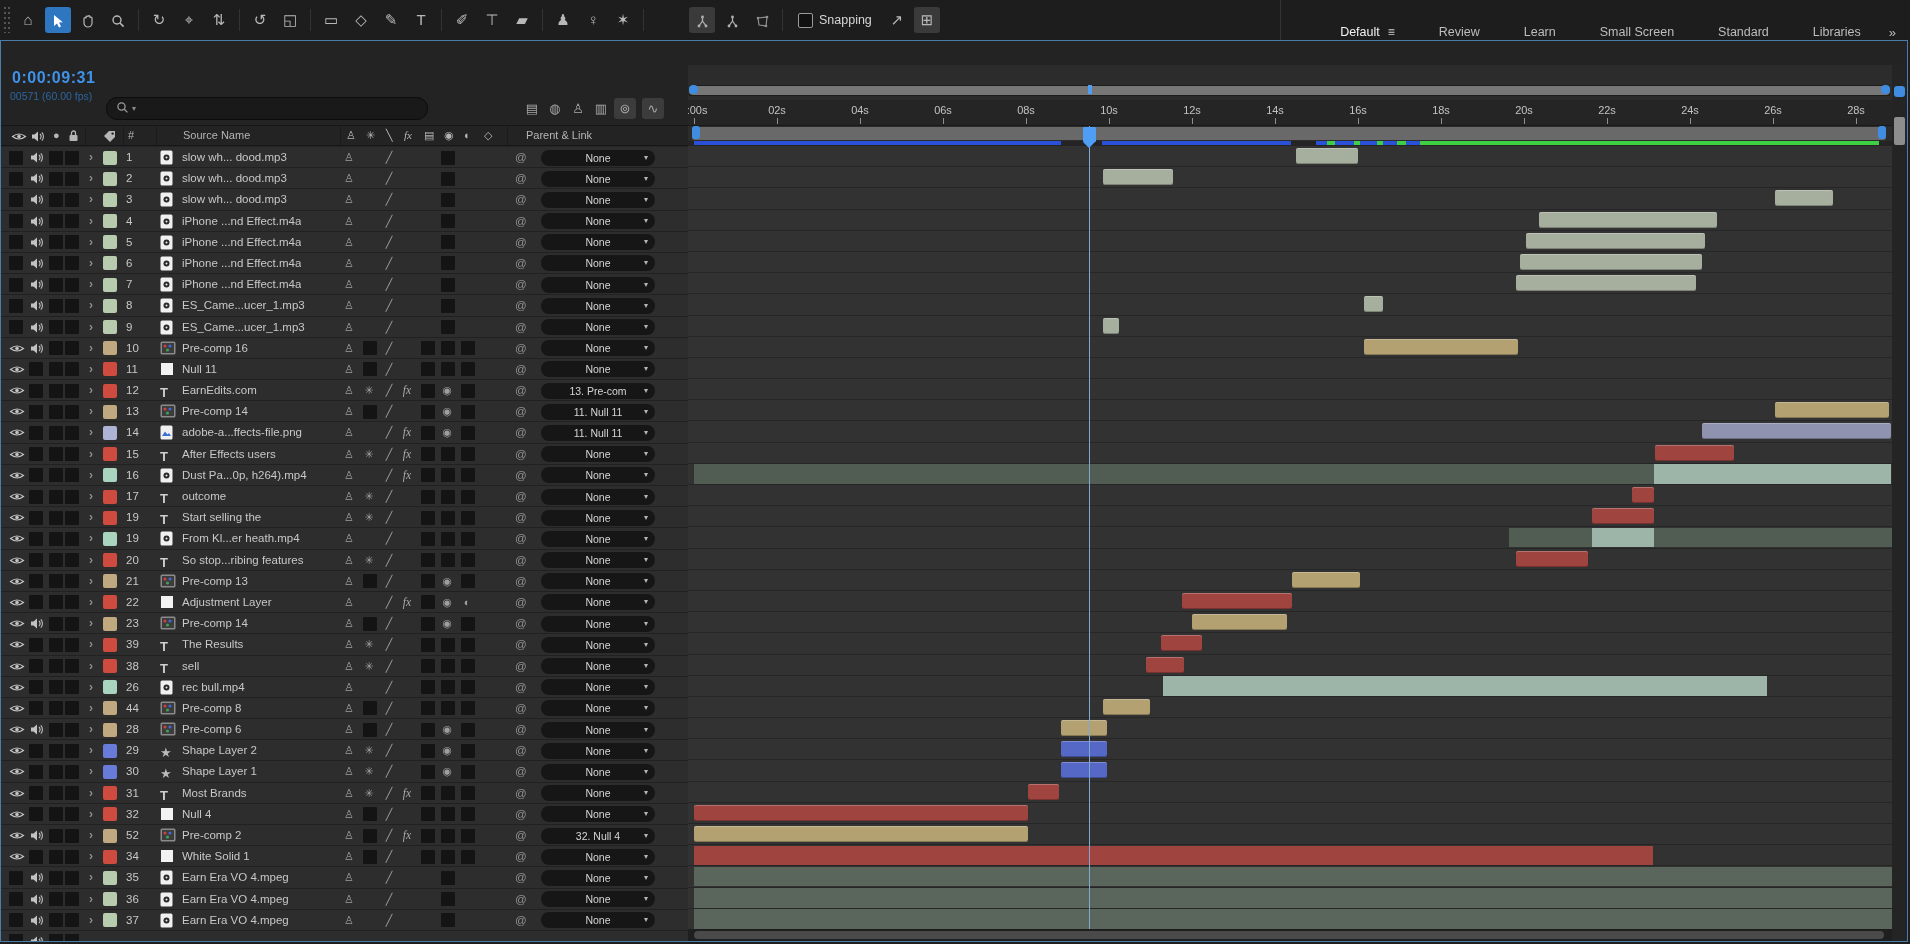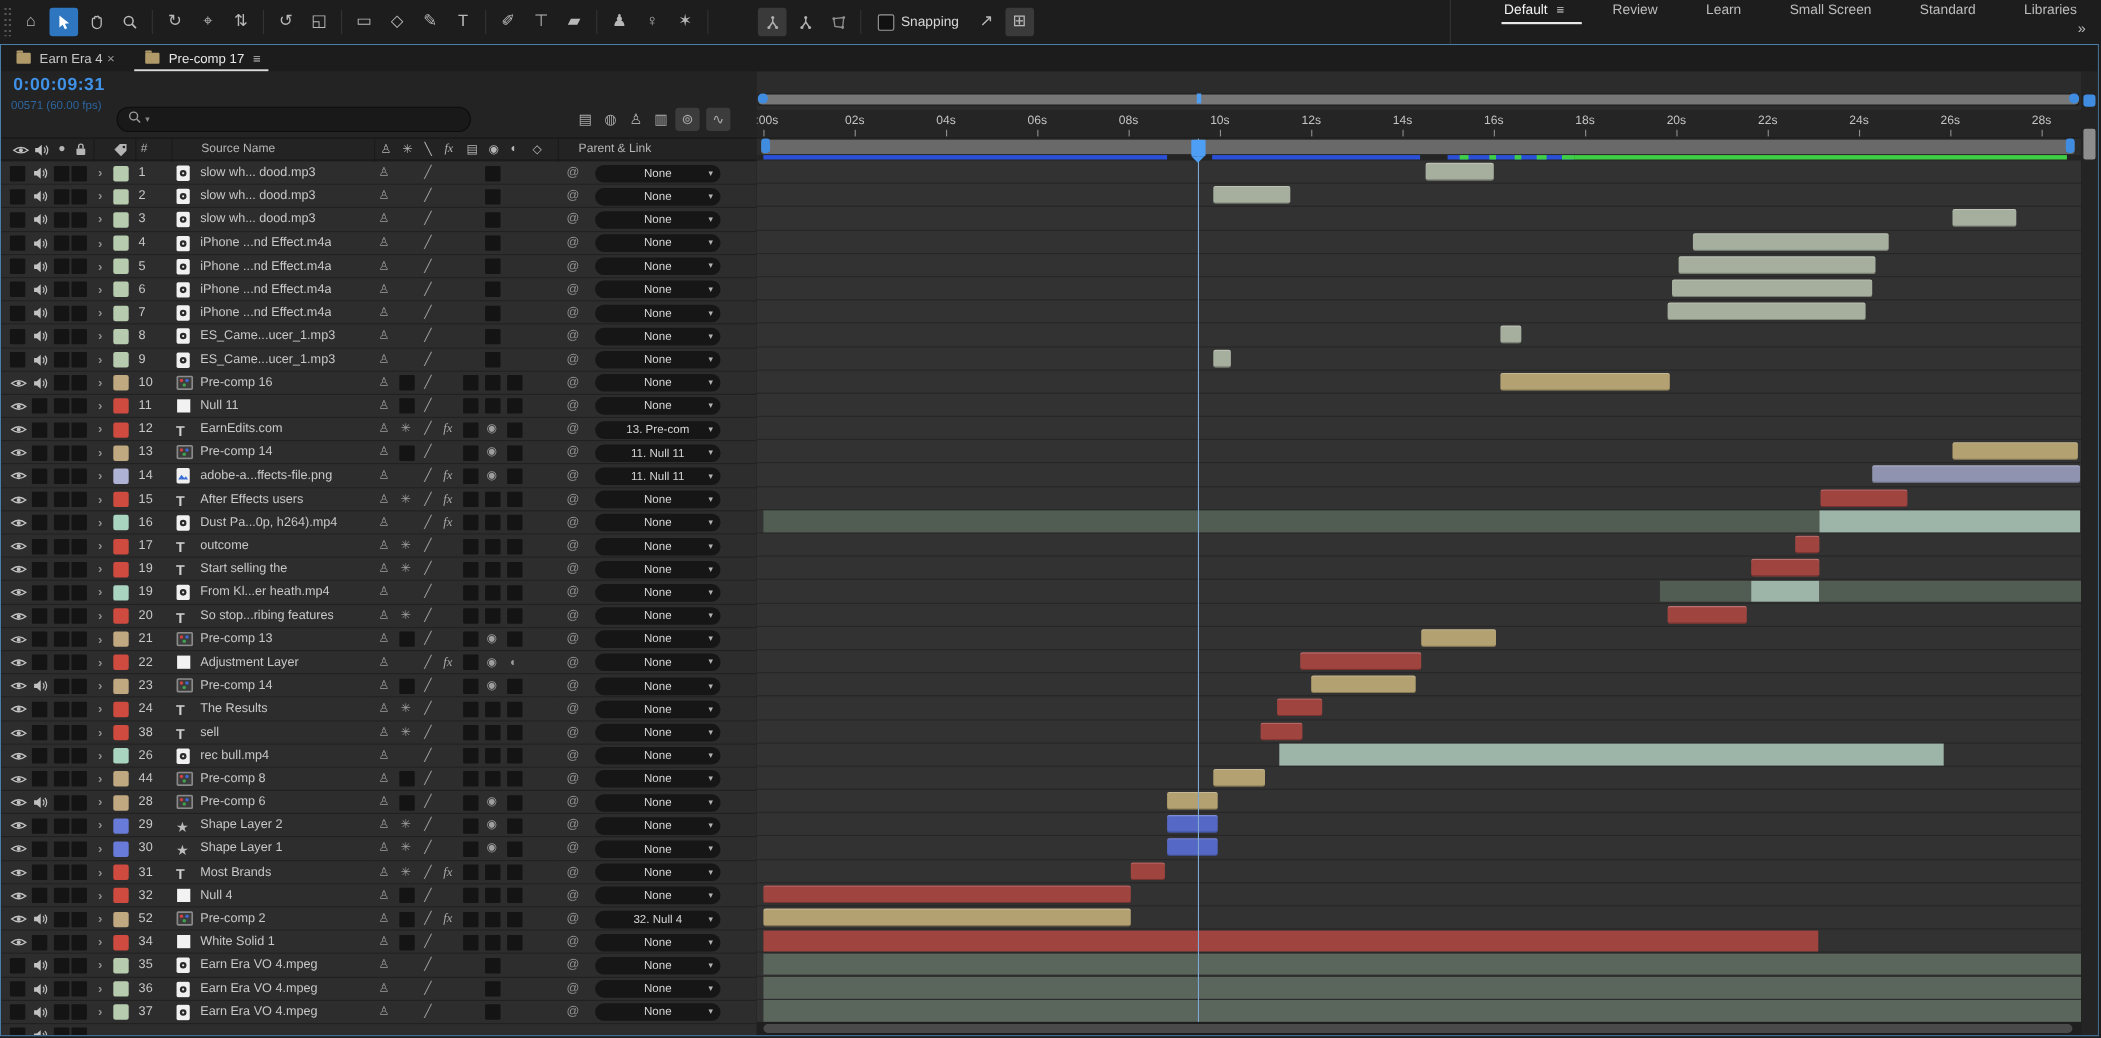--- a/index.html
+++ b/index.html
@@ -8,21 +8,21 @@
   
   .toolbar{position:absolute;left:0;top:0;width:1910px;height:40px;background:#1d1d1d;display:flex;align-items:center;}
   .grip{width:10px;height:26px;margin-left:3px;background:repeating-linear-gradient(#555 0 2px,transparent 2px 5px),repeating-linear-gradient(#555 0 2px,transparent 2px 5px);background-size:2px 100%,2px 100%;background-position:1px 0,5px 0;background-repeat:repeat-y;}
   .tool{width:26px;height:26px;margin:0 2px;color:#b8b8b8;font-size:15px;line-height:26px;text-align:center;border-radius:3px;position:relative;flex:0 0 auto;}
   .tool.active{background:#2f76c0;color:#fff;}
   .tool.boxed{background:#3a3a3a;}
   .tool svg{vertical-align:middle;}
   .tsep{width:1px;height:22px;background:#333;margin:0 5px;flex:0 0 auto;}
   .snapbox{width:13px;height:13px;border:1px solid #9a9a9a;border-radius:2px;background:#111;margin:0 6px 0 10px;flex:0 0 auto;}
   .snaplabel{color:#d6d6d6;font-size:12.5px;margin-right:10px;}
-  .workspaces{margin-left:auto;display:flex;align-items:flex-end;height:40px;border-left:1px solid #333;padding-left:26px;flex-direction:column;}
+  .workspaces{margin-left:auto;display:flex;align-items:flex-end;height:40px;border-left:1px solid #333;padding-left:37px;}
   .ws{color:#bdbdbd;font-size:12.5px;margin:0 22px;position:relative;padding:12px 0;white-space:nowrap;}
   .ws.active{color:#f2f2f2;}
   .ws.active:after{content:"";position:absolute;left:-2px;right:-16px;bottom:6px;height:2px;background:#e8e8e8;}
   .ws-menu{color:#cfcfcf;font-size:12px;margin-left:8px;}
   .chev2{color:#bbb;font-size:13px;margin:0 14px 0 6px;}
   
   .panel{position:absolute;left:0;top:40px;width:1908px;height:902px;background:#232323;border:1px solid #4a7da8;box-sizing:border-box;}
   .tabbar{position:absolute;left:0;top:0;width:100%;height:24px;background:#1c1c1c;display:flex;align-items:center;}
   .tab{display:flex;align-items:center;height:24px;padding:0 10px 0 14px;color:#c9c9c9;font-size:12px;position:relative;}
   .tab .folder{width:13px;height:10px;background:#b09a6a;border-radius:1px;margin-right:8px;position:relative;}
@@ -124,32 +124,20 @@
     <div class="snapbox"></div>
     <div class="snaplabel">Snapping</div>
     <span id="snapicons"><div class="tool" style="display:inline-block;vertical-align:middle"><span>↗</span></div><div class="tool boxed" style="display:inline-block;vertical-align:middle"><span>⊞</span></div></span>
     <div class="workspaces">
       <span id="workspaces"><span class="ws active">Default<span class="ws-menu">≡</span></span><span class="ws">Review</span><span class="ws">Learn</span><span class="ws">Small Screen</span><span class="ws">Standard</span><span class="ws">Libraries</span></span>
       <span class="chev2">»</span>
     </div>
   </div>
 
   <div class="panel">
-    <div class="tabbar" id="tabbar">
-        <div class="tab">
-          <span class="folder"></span>
-          <span>Earn Era 4</span>
-          <span class="tabclose">×</span>
-        </div>
-        <div class="tab active">
-          <span class="folder"></span>
-          <span>Pre-comp 17</span>
-          <span class="tabmenu">≡</span>
-        </div>
-      </div>
     <div class="pbody">
       <div class="left">
         <div class="lefthead">
           <div class="tc-main">0:00:09:31</div>
           <div class="tc-sub">00571 (60.00 fps)</div>
           <div class="search">
             <span class="mag"><svg width="13" height="13" viewBox="0 0 13 13">
                   <circle cx="5.5" cy="5.5" r="3.6" fill="none" stroke="#9a9a9a" stroke-width="1.3"></circle>
                   <line x1="8.3" y1="8.3" x2="11.4" y2="11.4" stroke="#9a9a9a" stroke-width="1.3"></line>
                 </svg></span>
@@ -757,21 +745,21 @@
             <div class="lrow">
               <span class="avglyph" style="left:8px"><svg width="16" height="15" viewBox="0 0 16 15">
                   <path d="M1.5 7.5 Q8 2.5 14.5 7.5 Q8 12.5 1.5 7.5 Z" fill="none" stroke="#c2c2c2" stroke-width="1.2"></path>
                   <circle cx="8" cy="7.5" r="1.8" fill="#c2c2c2"></circle>
                 </svg></span>
               <span class="slot" style="left:28px"></span>
               <span class="slot" style="left:48px"></span>
               <span class="slot" style="left:64px"></span>
               <span class="chev">›</span>
               <span class="swatch" style="background:#cf4b3f"></span>
-              <span class="cell numcell">24</span>
+              <span class="cell numcell">39</span>
               <span class="srcicon"><span style="color:#cfcfcf;font-weight:bold;font-size:13px">T</span></span>
               <span class="cell namecell">The Results</span>
               <span class="swg" style="left:340px">♙</span>
               <span class="swg" style="left:360px">✳</span>
               <span class="swg" style="left:380px">╱</span>
               <span class="slot" style="left:420px"></span>
               <span class="slot" style="left:440px"></span>
               <span class="slot" style="left:460px"></span>
               <span class="pick">@</span>
               <span class="pdrop">None<span class="dchev">▾</span></span>

